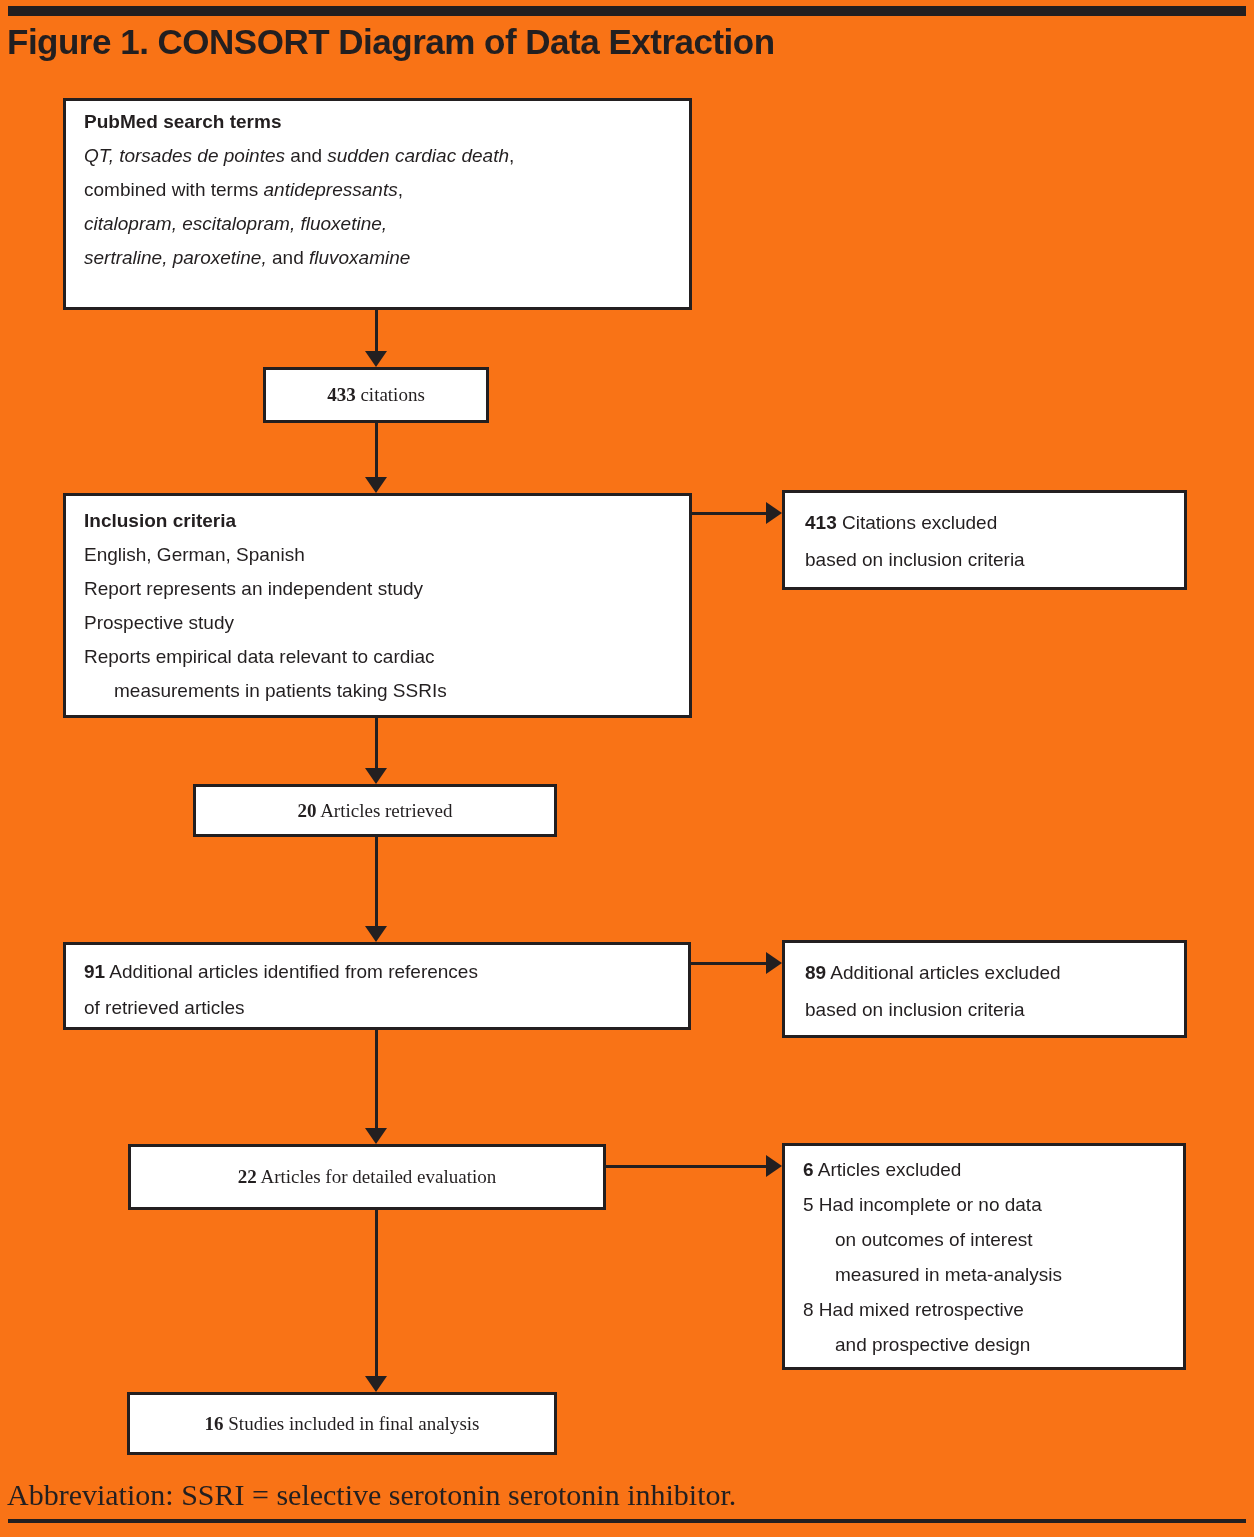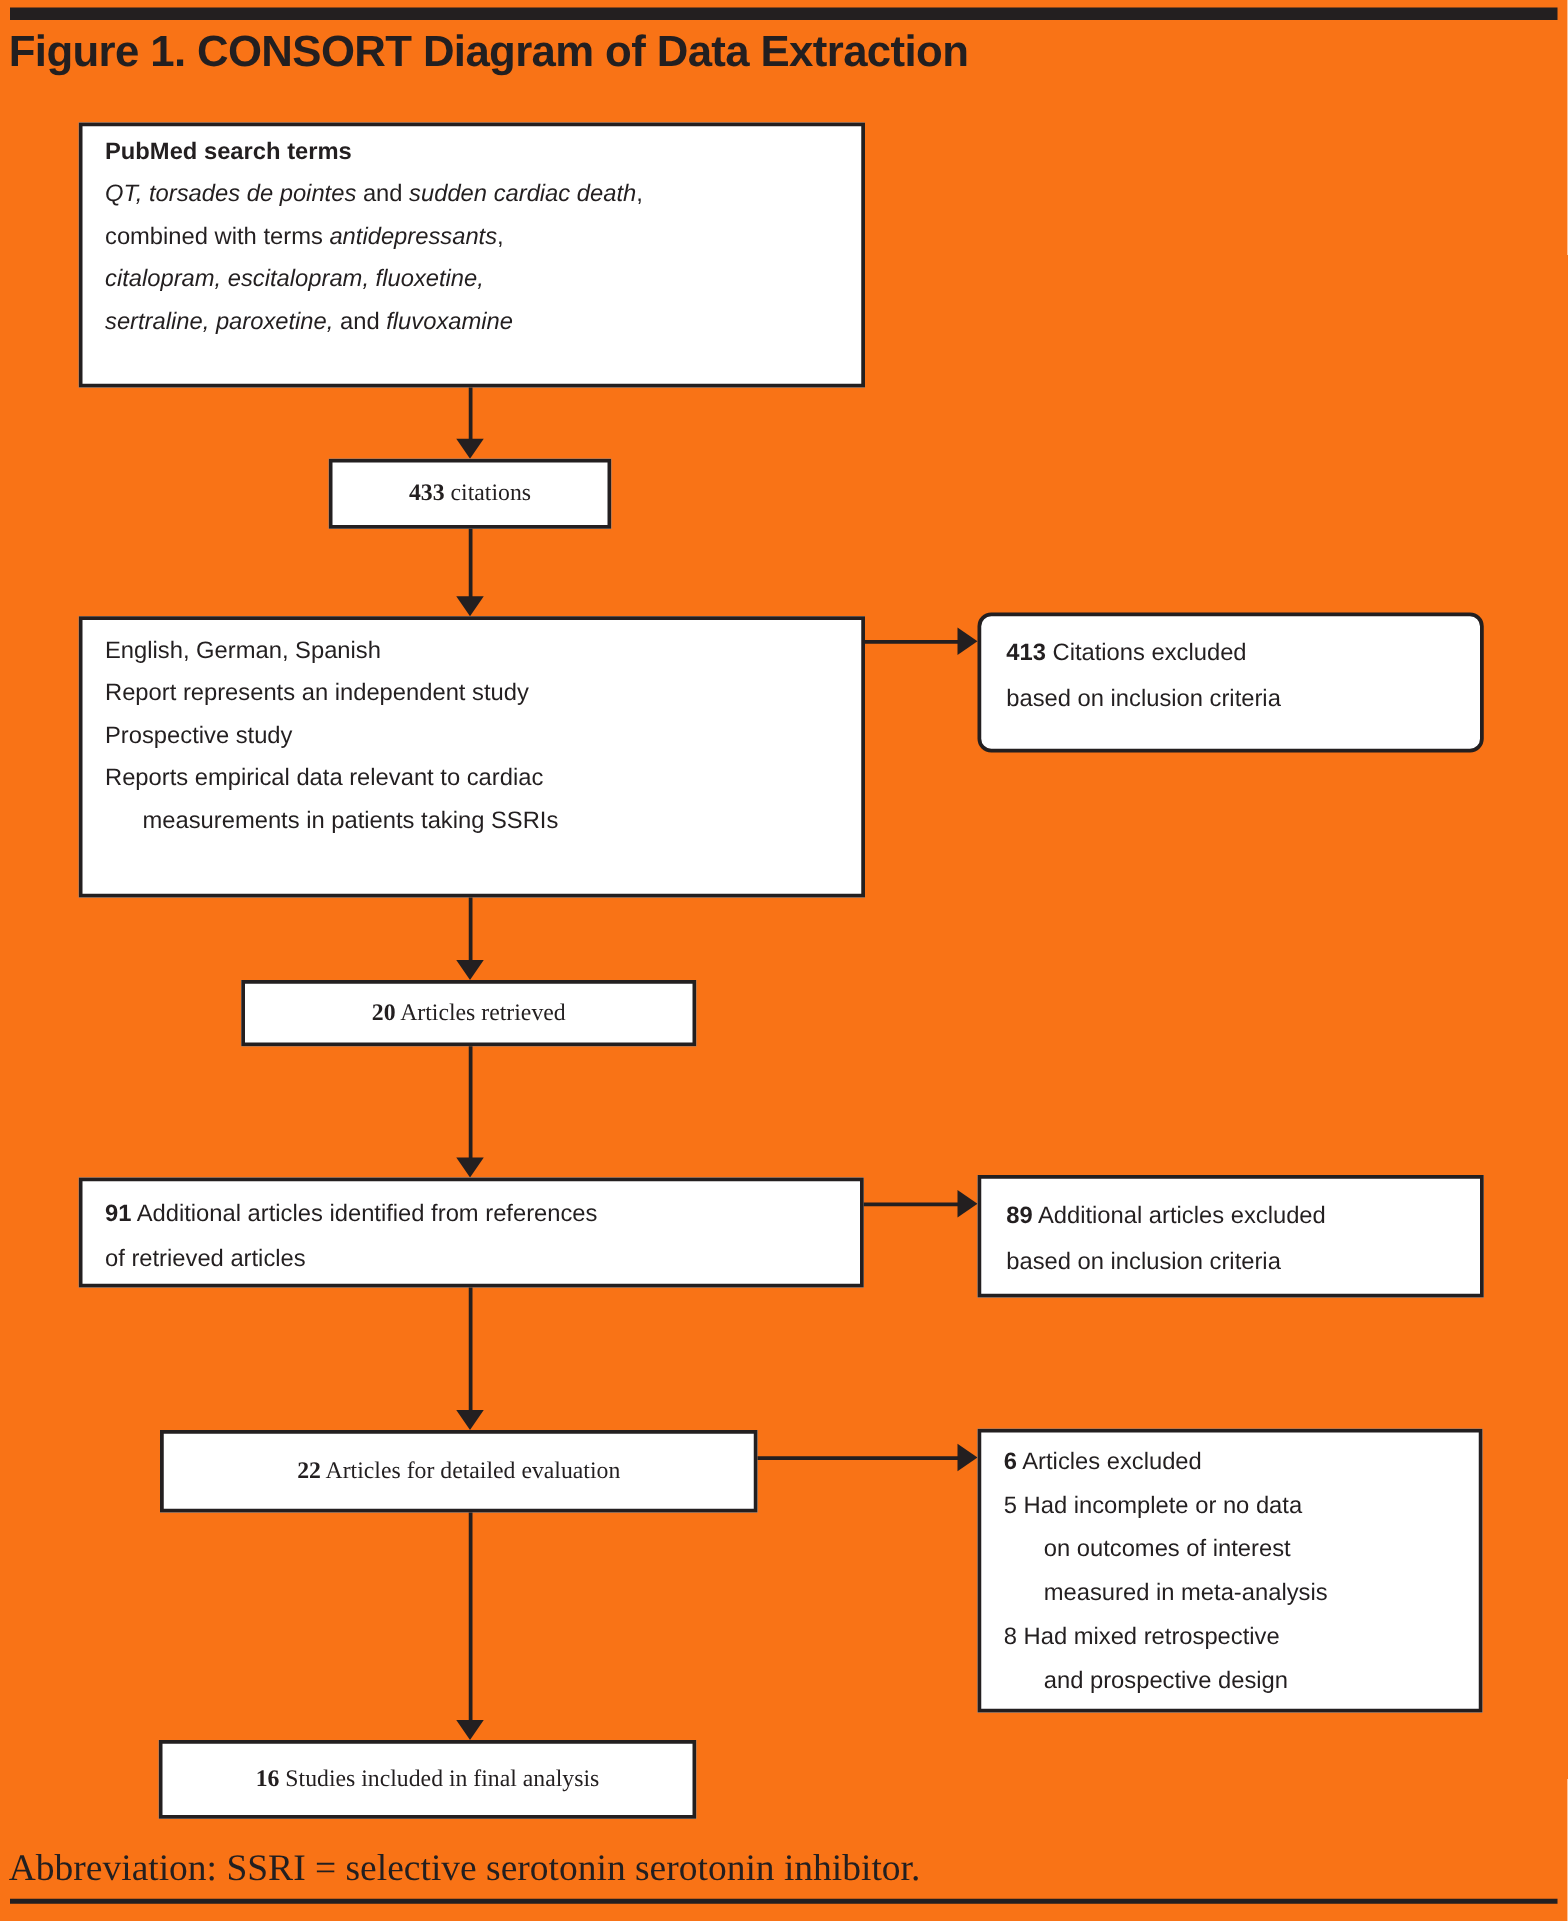--- a/index.html
+++ b/index.html
@@ -71,31 +71,32 @@
   <div class="box center-box" style="left:263px;top:367px;width:226px;height:56px;">
     <div>
       <span class="num">433</span><span> citations</span>
     </div>
   </div>
 
   <div class="vl" style="left:375px;top:423px;height:55px;"></div>
   <div class="ad" style="left:365px;top:477px;"></div>
 
   <div class="box pad" style="left:63px;top:493px;width:629px;height:225px;padding-top:8px;">
+    <div class="bh">Inclusion criteria</div>
     <div>English, German, Spanish</div>
     <div>Report represents an independent study</div>
     <div>Prospective study</div>
     <div>Reports empirical data relevant to cardiac</div>
     <div class="indent">measurements in patients taking SSRIs</div>
   </div>
 
   <div class="hl" style="left:692px;top:512px;width:76px;"></div>
   <div class="ar" style="left:766px;top:502px;"></div>
 
-  <div class="box pad-r" style="left:782px;top:490px;width:405px;height:112px;border-radius:11px;">
+  <div class="box pad-r" style="left:782px;top:490px;width:405px;height:100px;">
     <div>
       <span class="num">413</span><span> Citations excluded</span>
     </div>
     <div>based on inclusion criteria</div>
   </div>
 
   <div class="vl" style="left:375px;top:718px;height:51px;"></div>
   <div class="ad" style="left:365px;top:768px;"></div>
 
   <div class="box center-box" style="left:193px;top:784px;width:364px;height:53px;">

